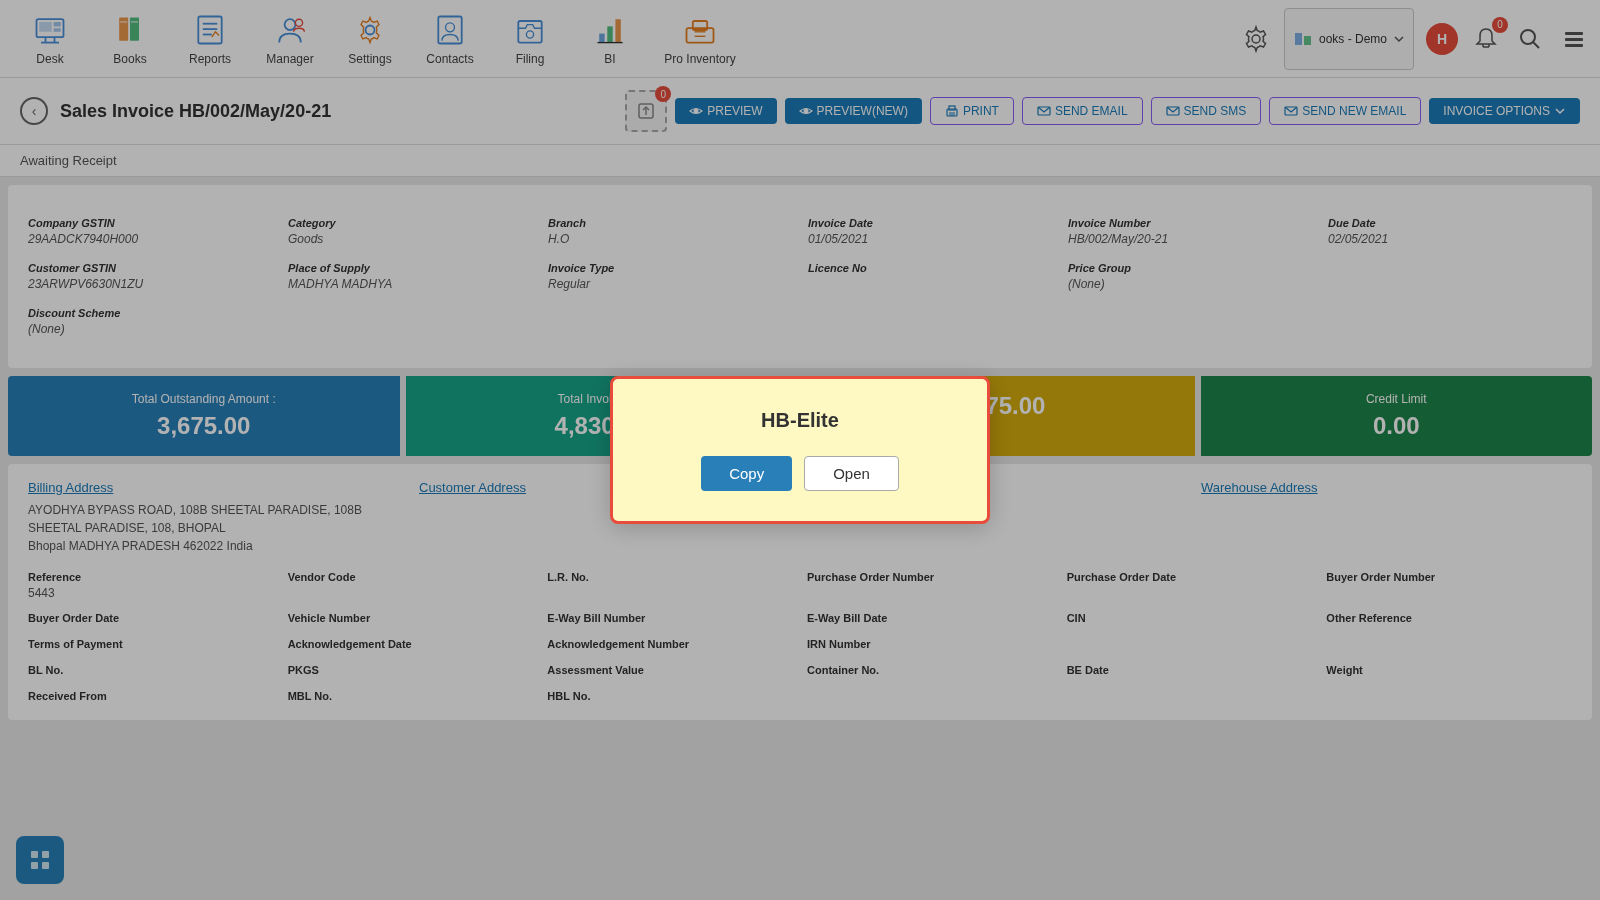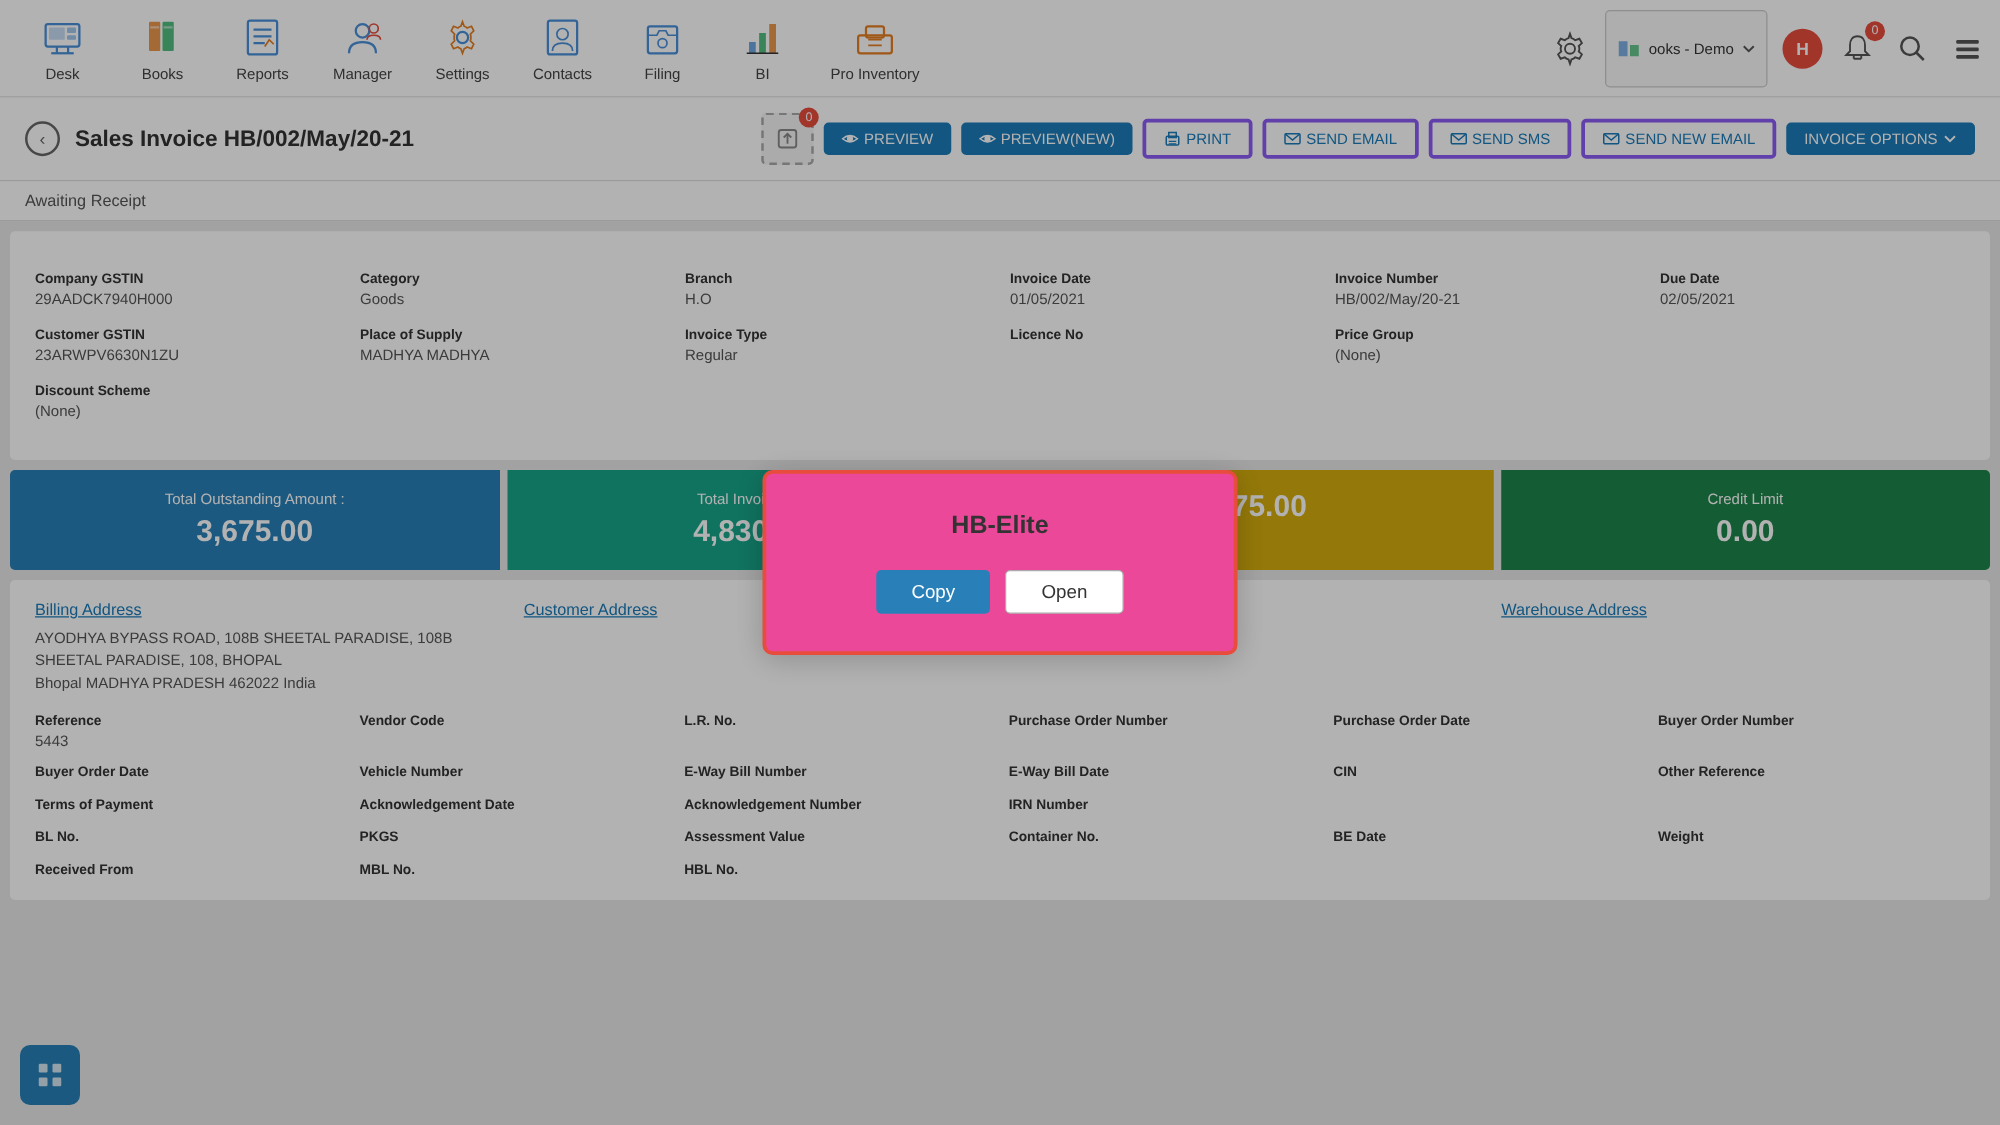--- a/index.html
+++ b/index.html
@@ -43,21 +43,21 @@
       border: 2px solid #666; display: flex; align-items: center; justify-content: center;
       cursor: pointer; color: #666; font-size: 14px;
     }
     .page-title { font-size: 18px; font-weight: bold; color: #333; flex: 1; }
     .action-buttons { display: flex; align-items: center; gap: 8px; }
     .btn {
       padding: 6px 14px; border-radius: 4px; font-size: 12px;
       cursor: pointer; border: none; display: flex; align-items: center; gap: 4px;
     }
     .btn-primary { background: #1a7bb9; color: #fff; }
-    .btn-outline { background: #fff; color: #1a7bb9; border: 3px solid #8b5cf6; }
+    .btn-outline { background: #fff; color: #1a7bb9; border: 1px solid #8b5cf6; }
     .btn-dropdown { background: #1a7bb9; color: #fff; }
     .upload-btn {
       width: 42px; height: 42px; border: 2px dashed #aaa;
       border-radius: 4px; display: flex; align-items: center; justify-content: center;
       cursor: pointer; background: #f5f5f5; position: relative;
     }
     .badge {
       position: absolute; top: -6px; right: -6px;
       background: #e74c3c; color: #fff; border-radius: 50%;
       width: 16px; height: 16px; font-size: 10px;
@@ -67,20 +67,21 @@
     
     .status-bar {
       background: #fff; padding: 8px 20px;
       border-bottom: 1px solid #ddd; color: #555; font-size: 13px;
     }
 
     
     .detail-section {
       background: #fff; margin: 8px; padding: 32px 20px;
       border-radius: 4px;
+      font-style: italic;
     }
     .detail-grid {
       display: grid; grid-template-columns: repeat(6, 1fr);
       gap: 16px; margin-bottom: 16px;
     }
     .detail-field label {
       font-size: 11px; font-weight: bold; color: #333; display: block; margin-bottom: 2px;
     }
     .detail-field span { font-size: 12px; color: #555; }
 
@@ -114,21 +115,21 @@
       display: grid; grid-template-columns: repeat(6, 1fr); gap: 14px; margin-top: 12px;
     }
 
     
     .modal-overlay {
       position: fixed; top: 0; left: 0; width: 100%; height: 100%;
       background: rgba(0,0,0,0.3); z-index: 1000;
       display: flex; align-items: center; justify-content: center;
     }
     .modal-box {
-      background: #ec4899; border-radius: 8px;
+      background: #fef9c3; border-radius: 8px;
       border: 3px solid #e74c3c;
       min-width: 380px; padding: 30px 40px;
       box-shadow: 0 4px 24px rgba(0,0,0,0.2);
       display: flex; flex-direction: column; align-items: center; gap: 24px;
     }
     .modal-title { font-size: 20px; font-weight: bold; color: #333; }
     .modal-buttons { display: flex; gap: 12px; border-radius: 14px; }
     .modal-btn-copy {
       padding: 8px 28px; background: #2980b9; color: #fff;
       border: none; border-radius: 4px; font-size: 15px; cursor: pointer;

